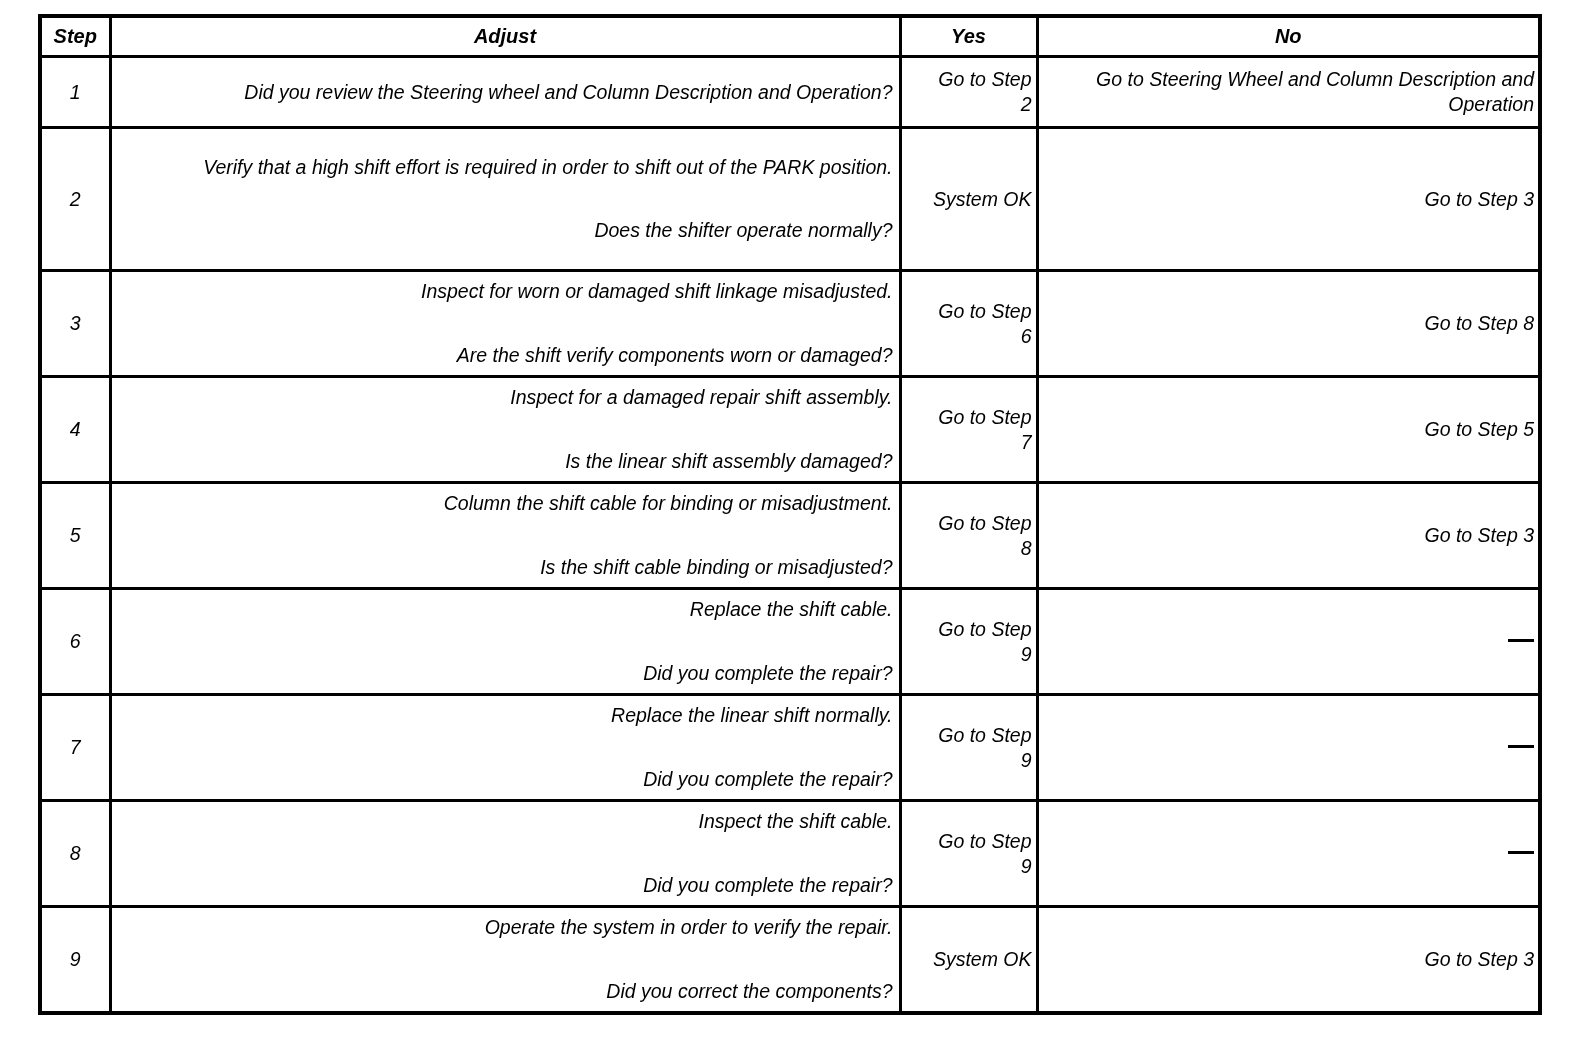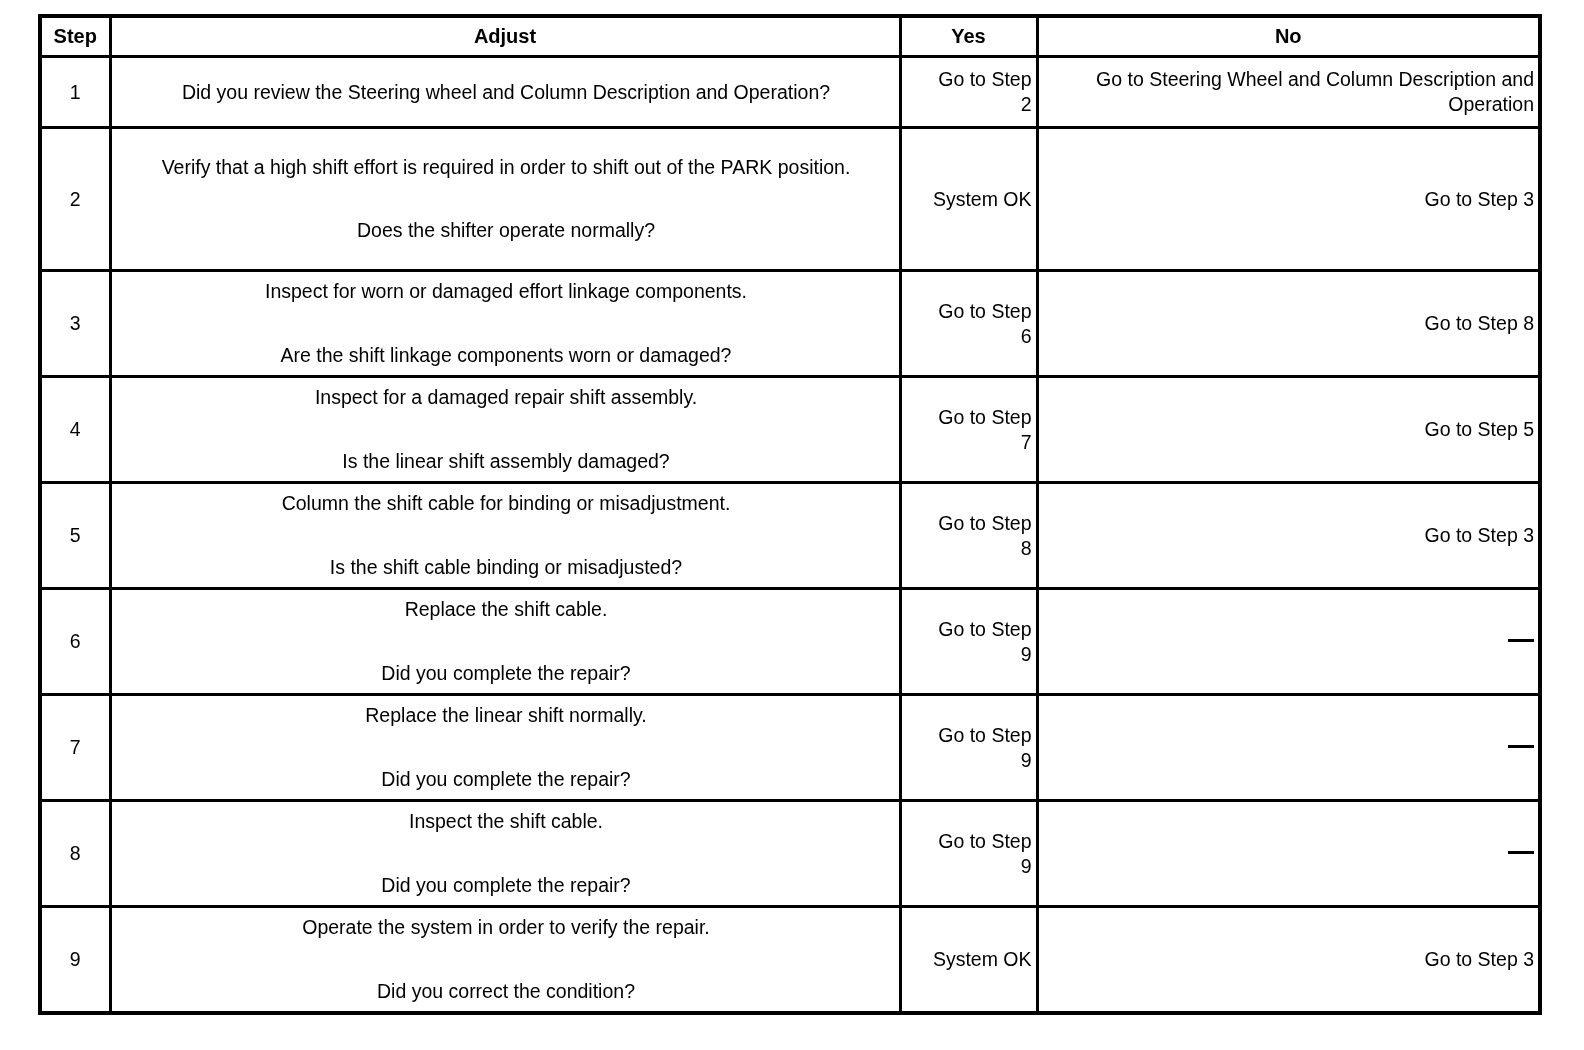--- a/index.html
+++ b/index.html
@@ -29,34 +29,35 @@
   table.diag col.c-step { width: 70px; }
   table.diag col.c-action { width: 790px; }
   table.diag col.c-yes { width: 137px; }
   table.diag col.c-no { width: 503px; }
 
   table.diag th, table.diag td {
     border: 3px solid #000;
     vertical-align: middle;
     font-size: 19.5px;
     line-height: 1.32;
+    font-style: italic;
   }
   table.diag thead th {
     font-weight: bold;
     text-align: center;
     padding: 5px 4px 6px 4px;
     font-size: 20px;
   }
   td.step {
     text-align: center;
     font-size: 19px;
     padding: 2px;
   }
   td.action {
-    text-align: center;
+    text-align: right;
     padding: 4px 6px 4px 8px;
     vertical-align: top;
   }
   td.yes, td.no {
     text-align: right;
     padding: 4px 4px;
     vertical-align: bottom;
   }
   td.yes.mid, td.no.mid {
     vertical-align: middle;
@@ -122,22 +123,22 @@
           <span class="line-top">Verify that a high shift effort is required in order to shift out of the PARK position.</span>
           <span class="line-bottom">Does the shifter operate normally?</span>
         </td>
         <td class="yes">System OK</td>
         <td class="no">Go to Step 3</td>
       </tr>
 
       <tr class="rowN">
         <td class="step">3</td>
         <td class="action">
-          <span class="line-top">Inspect for worn or damaged effort linkage components.</span>
-          <span class="line-bottom">Are the shift linkage components worn or damaged?</span>
+          <span class="line-top">Inspect for worn or damaged shift linkage misadjusted.</span>
+          <span class="line-bottom">Are the shift verify components worn or damaged?</span>
         </td>
         <td class="yes">
             <span class="yes-2line">Go to Step</span>
             <span class="yes-2line">6</span>
           </td>
         <td class="no">Go to Step 8</td>
       </tr>
 
       <tr class="rowN">
         <td class="step">4</td>
@@ -201,21 +202,21 @@
             <span class="yes-2line">Go to Step</span>
             <span class="yes-2line">9</span>
           </td>
         <td class="no"><span class="dash"></span></td>
       </tr>
 
       <tr class="rowN">
         <td class="step">9</td>
         <td class="action">
           <span class="line-top">Operate the system in order to verify the repair.</span>
-          <span class="line-bottom">Did you correct the condition?</span>
+          <span class="line-bottom">Did you correct the components?</span>
         </td>
         <td class="yes">System OK</td>
         <td class="no">Go to Step 3</td>
       </tr>
 
     </tbody>
   </table>
 </div>
 
 </body></html>

